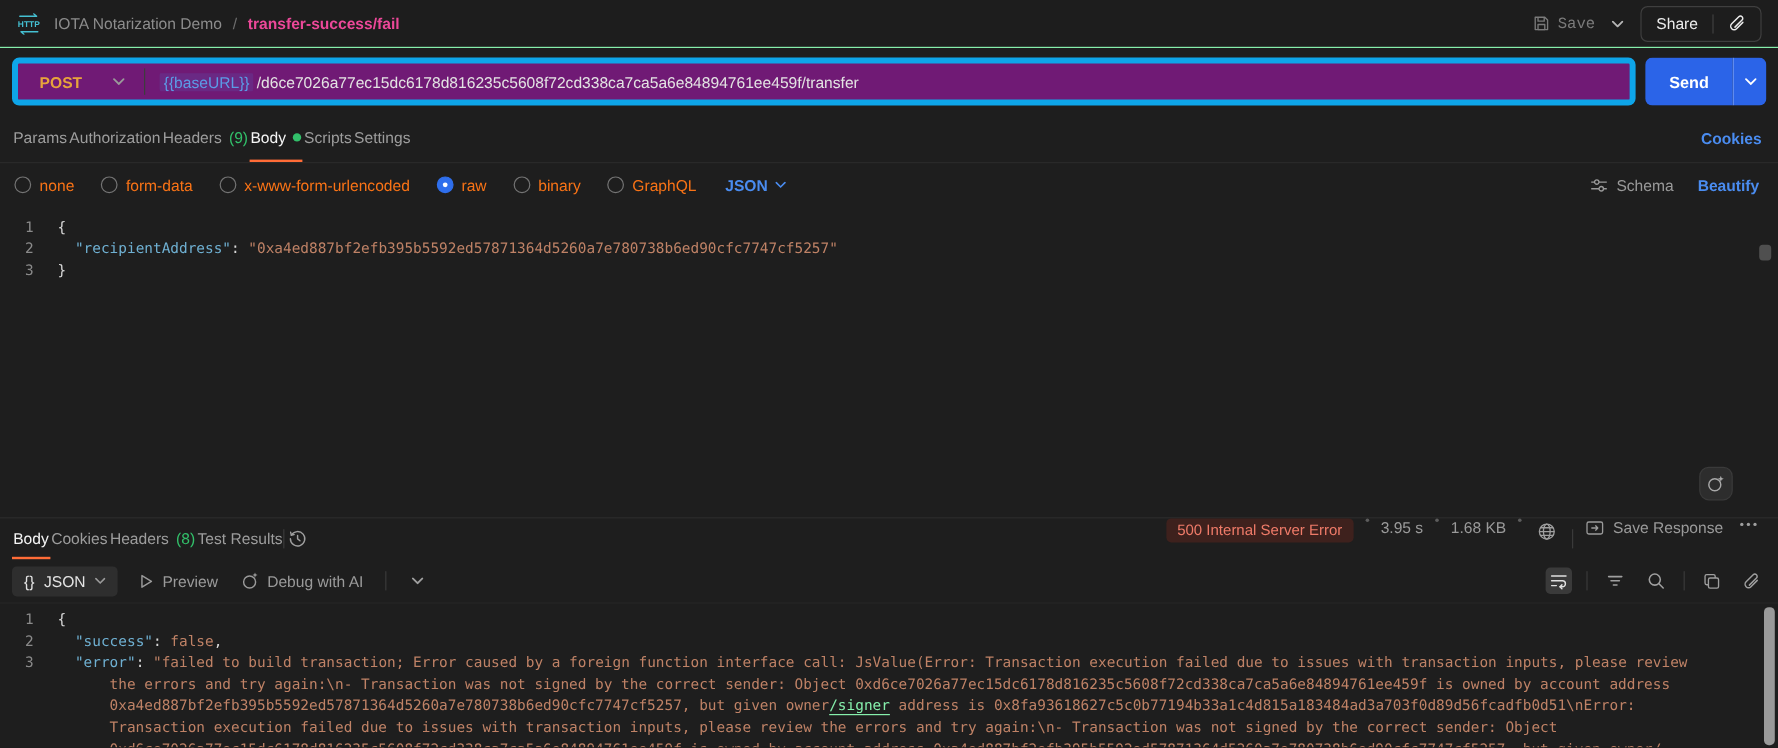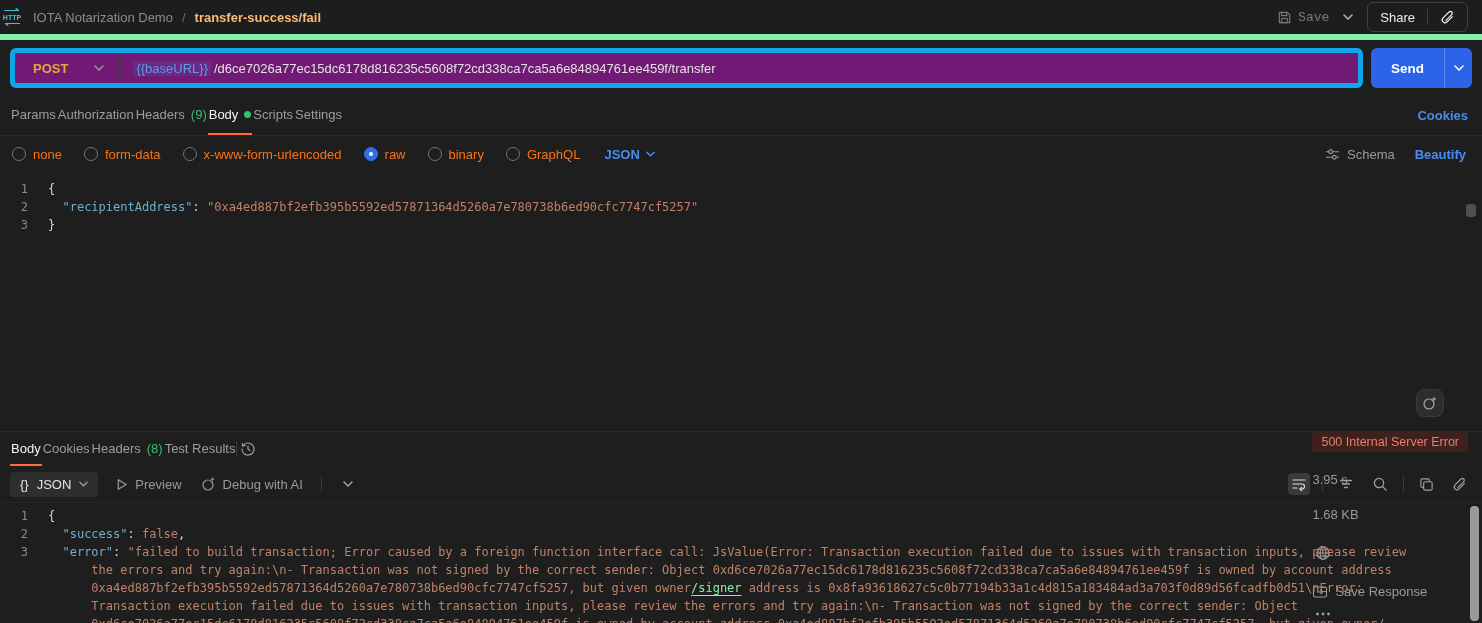--- a/index.html
+++ b/index.html
@@ -2,25 +2,25 @@
 <html><head>
 <meta charset="utf-8">
 <style>
   * { margin:0; padding:0; box-sizing:border-box; }
   html,body { width:1482px; height:623px; overflow:hidden; background:#1e1e1e;
     font-family:"Liberation Sans","DejaVu Sans",sans-serif; color:#e8e8e8; font-size:13px; }
   .app { width:1482px; height:623px; display:flex; flex-direction:column; }
 
   
   .topbar { height:40px; flex:0 0 40px; display:flex; align-items:center; justify-content:space-between;
-    padding:0 14px 0 0; border-bottom:6px solid #86efac; background:#1d1d1d; }
+    padding:0 14px 0 12px; border-bottom:1px solid #86efac; background:#1d1d1d; }
   .crumbs { display:flex; align-items:center; gap:9px; }
   .crumb-muted { color:#8c8c8c; }
   .crumb-sep { color:#6e6e6e; }
-  .crumb-name { color:#fdba74; font-weight:700; }
+  .crumb-name { color:#ec4899; font-weight:700; }
   .topbar-actions { display:flex; align-items:center; gap:10px; }
   .btn-ghost { background:none; border:none; color:#7a7a7a; display:flex; align-items:center; gap:6px;
     font-size:13px; font-family:Liberation Mono, monospace; cursor:pointer; }
   .btn-chev { background:none; border:none; color:#b5b5b5; display:flex; align-items:center; cursor:pointer; padding:4px; }
   .share-group { display:flex; align-items:center; border:1px solid #3f3f3f; border-radius:6px; height:30px; overflow:hidden; }
   .share-group button { background:none; border:none; color:#ececec; font-size:13px; font-family:inherit;
     padding:0 12px; height:100%; display:flex; align-items:center; cursor:pointer; }
   .share-vdiv { width:1px; height:16px; background:#3f3f3f; }
 
   
@@ -76,21 +76,21 @@
   .tok-s { color:#bf8266; }
   .tok-su { color:#86efac; text-decoration:underline; text-underline-offset:3px;margin-top:42px; }
   .ai-fab { position:absolute; right:38px; bottom:14px; width:28px; height:28px; border-radius:8px;
     background:#2d2d2d; border:1px solid #3a3a3a; color:#a8a8a8; display:flex; align-items:center; justify-content:center; cursor:pointer; }
   .req-scroll-thumb { position:absolute; right:6px; top:32px; width:10px; height:13px; background:#4f4f4f; border-radius:3px; }
   .resp-scroll-thumb { position:absolute; right:3px; top:3px; bottom:2px; width:9px; background:#9a9a9a; border-radius:4px; }
 
   
   .resp-header { height:35px; flex:0 0 35px; display:flex; align-items:stretch; justify-content:space-between;
     padding:0 14px 0 10px; border-top:1px solid #2c2c2c; }
-  .resp-meta { display:flex; align-items:flex-start; gap:10px;flex-direction:column; }
+  .resp-meta { display:flex; align-items:flex-start; gap:10px; }
   .status-badge { color:#ef7b69; background:#3e211d; border-radius:4px; padding:3px 9px; font-size:12.5px; cursor:default; }
   .meta-dot { width:3px; height:3px; border-radius:50%; background:#5c5c5c; }
   .meta-muted { color:#9a9a9a; }
   .icon-btn { background:none; border:none; color:#9f9f9f; display:flex; align-items:center; justify-content:center;
     padding:3px; cursor:pointer; border-radius:4px; }
   .vdiv { width:1px; height:16px; background:#3a3a3a; align-self:center; }
 
   
   .resp-toolbar { height:37px; flex:0 0 37px; display:flex; align-items:center; justify-content:space-between;
     padding:0 12px 0 10px; border-bottom:1px solid #262626; }

